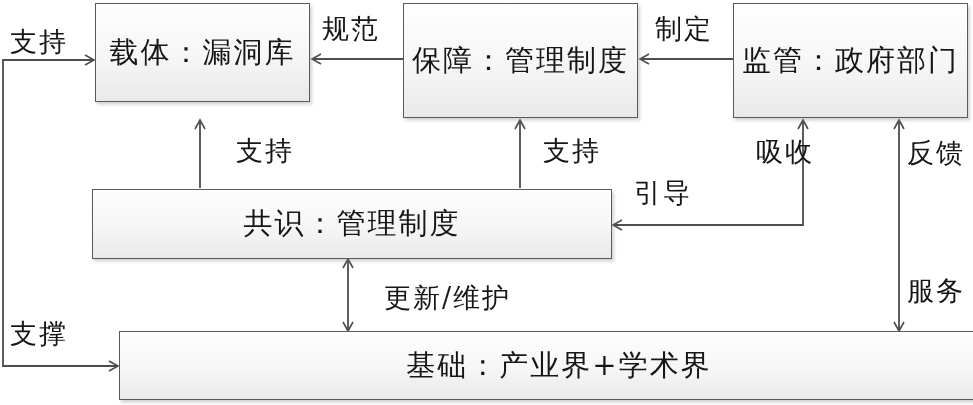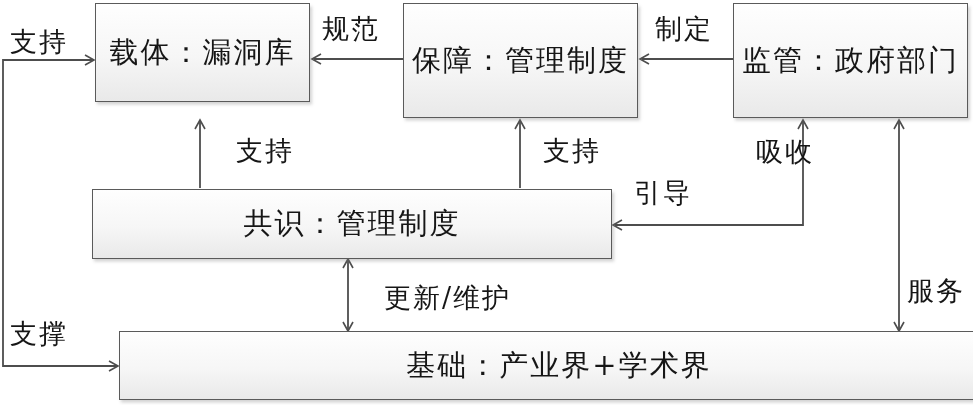--- a/index.html
+++ b/index.html
@@ -85,18 +85,19 @@
   <div class="box" id="box-guarantee">保障：管理制度</div>
   <div class="box" id="box-consensus">共识：管理制度</div>
   <div class="box" id="box-foundation">基础：产业界+学术界</div>
 
   <div class="lbl" id="lbl-support-tl">支持</div>
   <div class="lbl" id="lbl-standard">规范</div>
   <div class="lbl" id="lbl-formulate">制定</div>
   <div class="lbl" id="lbl-support-carrier">支持</div>
   <div class="lbl" id="lbl-support-guar">支持</div>
   <div class="lbl" id="lbl-absorb">吸收</div>
+  <div class="lbl" id="lbl-feedback">反馈</div>
   <div class="lbl" id="lbl-guide">引导</div>
   <div class="lbl" id="lbl-service">服务</div>
   <div class="lbl" id="lbl-update">更新/维护</div>
   <div class="lbl" id="lbl-underpin">支撑</div>
 
 </div>
 
 </body></html>

